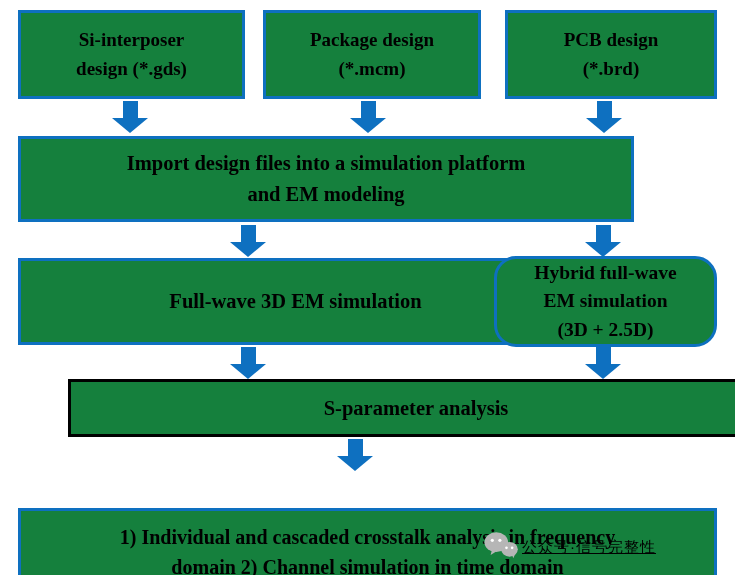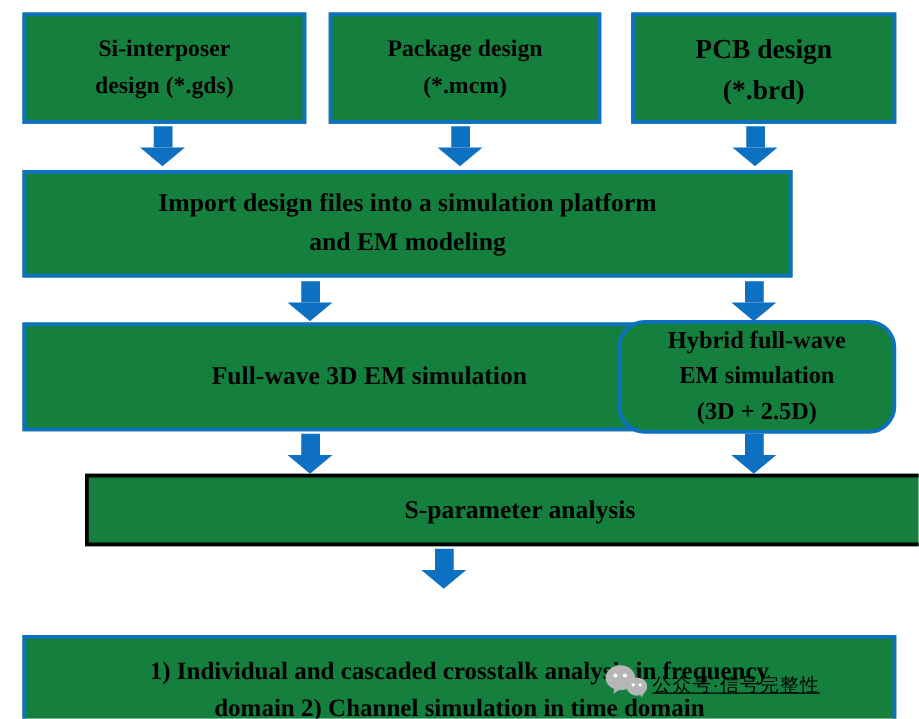--- a/index.html
+++ b/index.html
@@ -23,21 +23,21 @@
     color: #000000;
     font-weight: bold;
     white-space: pre-line;
     line-height: 1.5;
   }
   .node.black { border-color: #000000; margin-left: 48px; }
 
   
   .box-si   { left: 18px;  top: 10px; width: 227px; height: 89px; font-size: 19px; }
   .box-pkg  { left: 263px; top: 10px; width: 218px; height: 89px; font-size: 19px; }
-  .box-pcb  { left: 505px; top: 10px; width: 212px; height: 89px; font-size: 22px; }
+  .box-pcb  { left: 505px; top: 10px; width: 212px; height: 89px; font-size: 19px; }
   
   .box-import { left: 18px; top: 136px; width: 616px; height: 86px; font-size: 20.5px; }
   
   .box-fullwave { left: 18px;  top: 258px; width: 555px; height: 87px; font-size: 20.5px; }
   .box-hybrid   { left: 494px; top: 256px; width: 223px; height: 91px; font-size: 19.5px; line-height: 1.45; border-radius: 22px; }
   
   .box-sparam { left: 20px; top: 379px; width: 696px; height: 58px; font-size: 20.5px; }
   
   .box-result { left: 18px; top: 472px; width: 699px; height: 87px; font-size: 20px; margin-top: 36px; }
 

